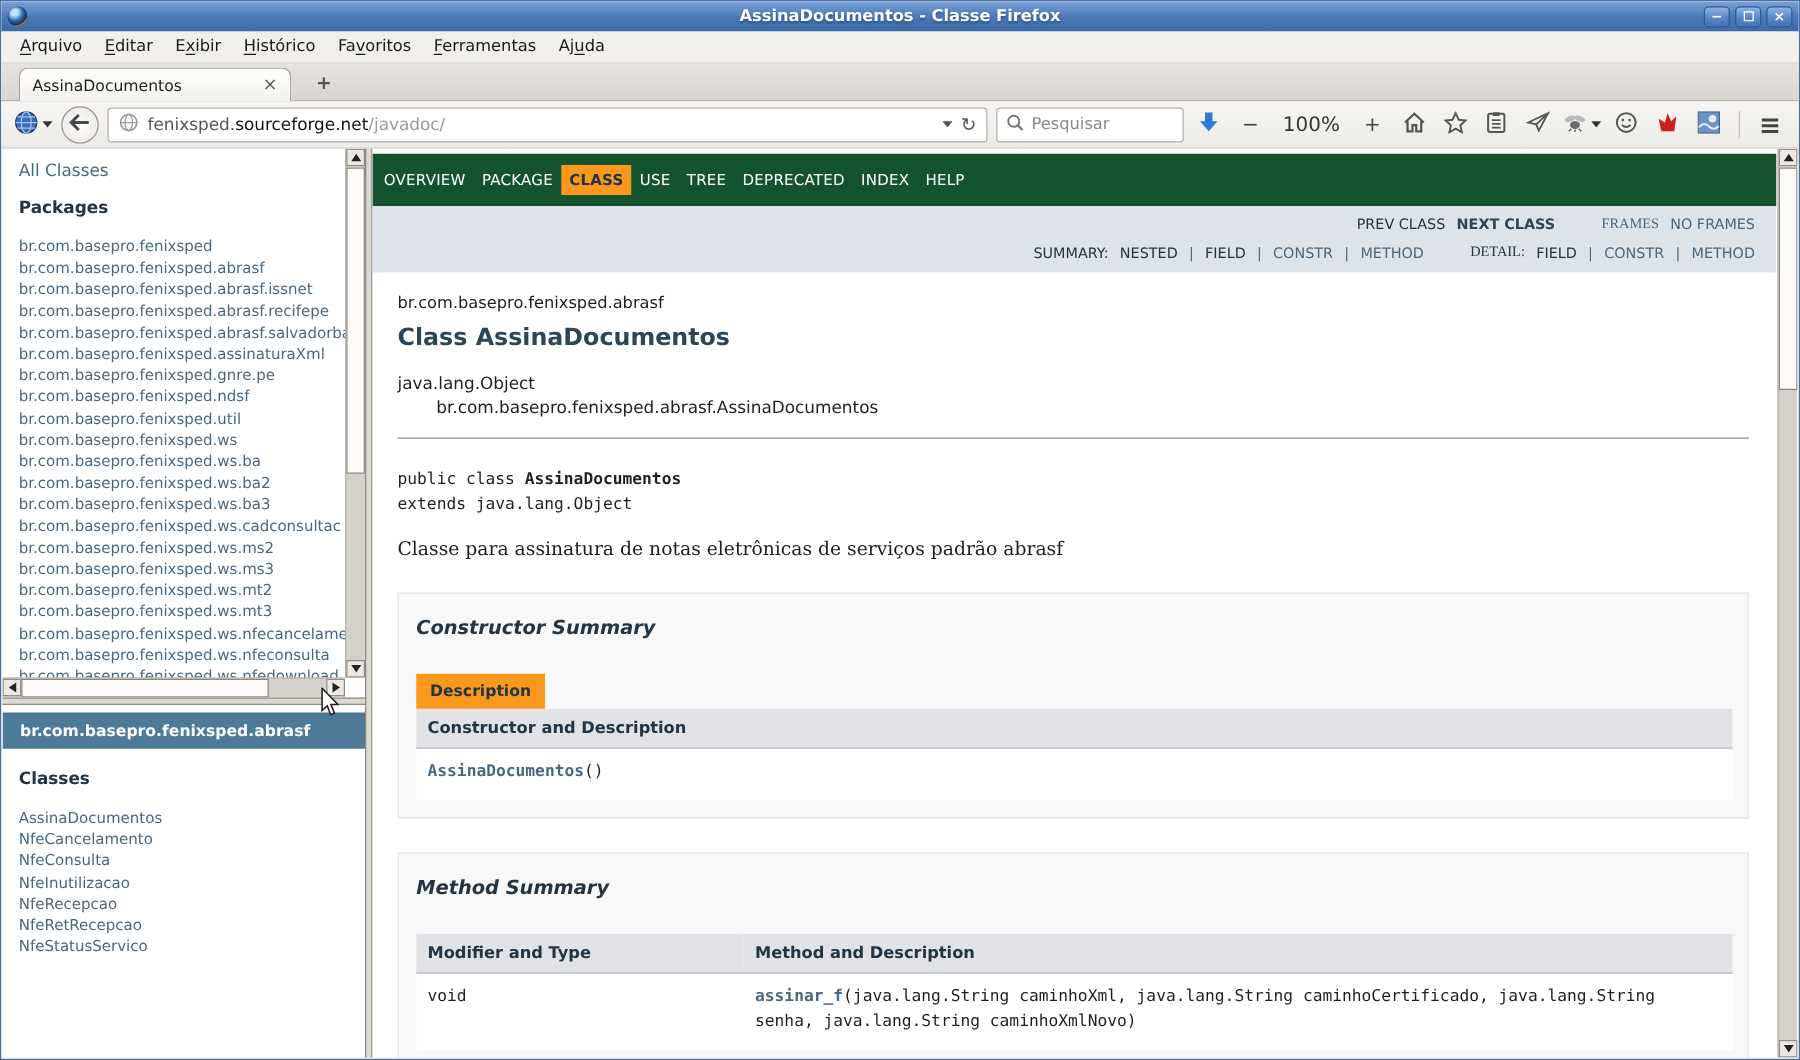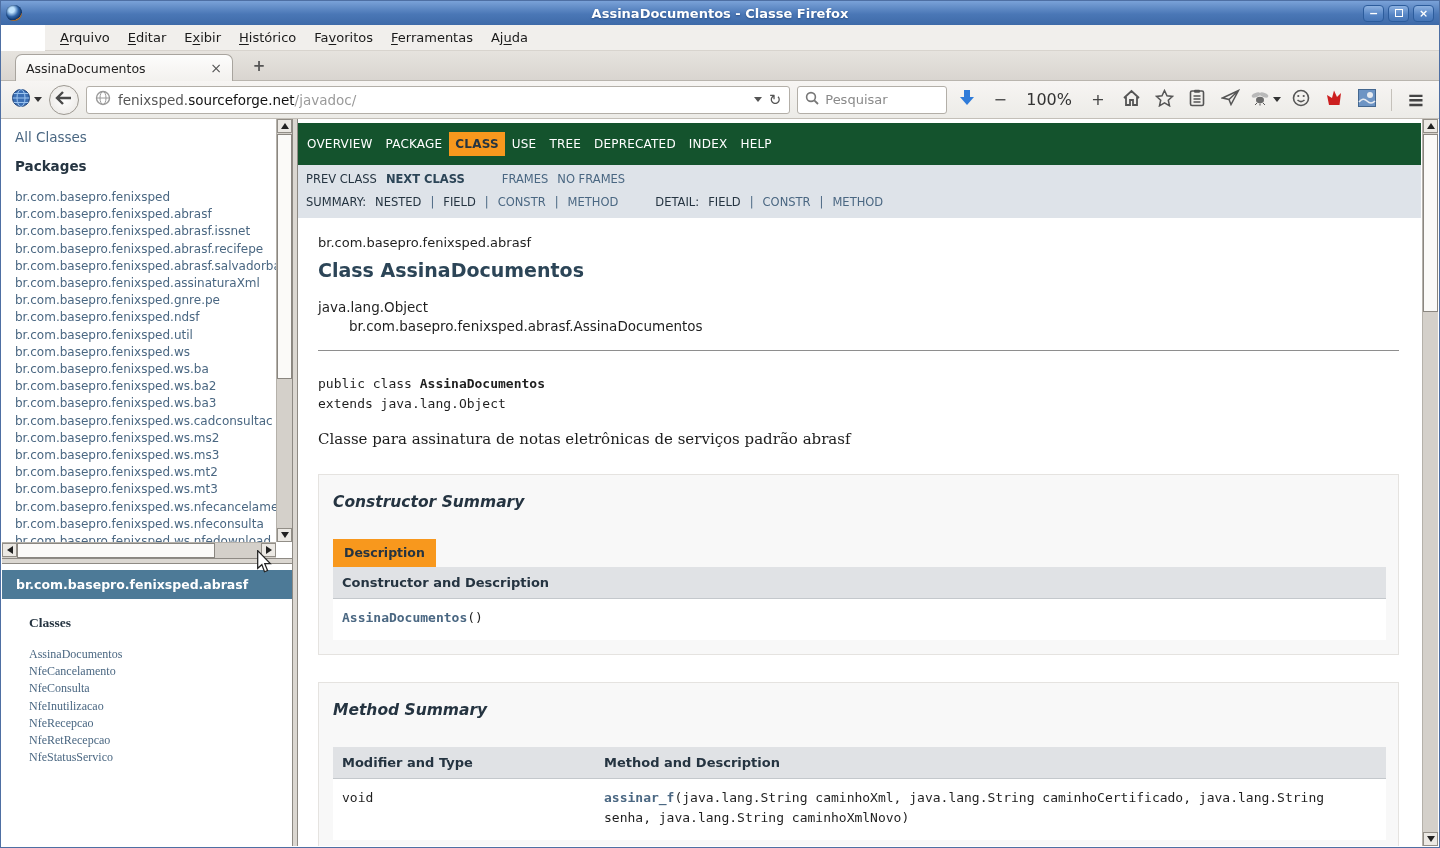--- a/index.html
+++ b/index.html
@@ -18,21 +18,21 @@
   .titletext { position:absolute; left:0; right:0; text-align:center;
     color:#fff; font-size:13px; font-weight:bold; text-shadow:0 1px 2px #2a4f85; }
   .winbtns { margin-left:auto; display:flex; gap:4px; z-index:2; }
   .wbtn { width:21px; height:17px; border-radius:4px; border:1px solid #2c5c9c;
     background:linear-gradient(#8fb3e2,#5584c4 60%,#4675b6);
     color:#fff; font-size:11px; font-weight:bold; line-height:15px; text-align:center; cursor:default; }
   .maxbox { display:inline-block; width:8px; height:8px; border:1.5px solid #fff; margin-top:3px; }
 
   
   .menubar { height:26px; background:#f1efec; border-bottom:1px solid #d8d4ce;
-    display:flex; align-items:center; padding-left:6px; font-size:13px; color:#1a1a1a;margin-left:44px; }
+    display:flex; align-items:center; padding-left:6px; font-size:13px; color:#1a1a1a; }
   .menu-item { padding:4px 9px; }
   .menu-item u { text-underline-offset:2px; }
 
   
   .tabbar { position:relative; height:30px; background:linear-gradient(#e6e3de,#d9d5d0);
     border-bottom:1px solid #b9b5ae; }
   .tab { position:absolute; left:14px; top:3px; width:218px; height:27px;
     background:linear-gradient(#fdfdfc,#f3f1ee); border:1px solid #a8a49e; border-bottom:none;
     border-radius:7px 7px 0 0; display:flex; align-items:center; padding:0 10px; }
   .tab-title { font-size:12.5px; color:#222; }
@@ -75,47 +75,47 @@
 
   
   .s-content { padding:10px 6px 10px 13px; overflow:hidden; height:432px; margin-right:16px; white-space:nowrap; }
   .all-classes { font-size:13.5px; color:#4a6782; margin-bottom:13px; }
   .s-heading { font-size:13.5px; font-weight:bold; color:#253441; margin-bottom:15px; }
   .pkg-list, .cls-list { list-style:none; font-size:12px; color:#4a6782; }
   .pkg-list li { line-height:17.2px; }
   .cls-list li { line-height:17.2px; }
   .pkg-head-bar { margin-top:6px; background:#4d7a97; color:#fff; font-size:12.5px; font-weight:bold;
     padding:7px 0 7px 14px; white-space:nowrap; }
-  .s-content2 { padding:16px 6px 10px 27px; white-space:nowrap;font-family:Liberation Serif, serif; }
+  .s-content2 { padding:16px 6px 10px 13px; white-space:nowrap; }
 
   
   .sb { position:absolute; background:#d4d0ca; }
   .sb-v { width:16px; border-left:1px solid #b5b1aa; }
   .sb-h { height:16px; border-top:1px solid #b5b1aa; }
   .sb-btn { position:absolute; width:15px; height:14px; background:#ece9e4;
     border:1px solid #928e87; display:flex; align-items:center; justify-content:center; }
   .tri-up { width:0; height:0; border-left:4px solid transparent; border-right:4px solid transparent; border-bottom:6px solid #222; }
   .tri-down { width:0; height:0; border-left:4px solid transparent; border-right:4px solid transparent; border-top:6px solid #222; }
   .tri-left { width:0; height:0; border-top:4px solid transparent; border-bottom:4px solid transparent; border-right:6px solid #222; }
   .tri-right { width:0; height:0; border-top:4px solid transparent; border-bottom:4px solid transparent; border-left:6px solid #222; }
   .sb-thumb { position:absolute; background:#fbfaf8; border:1px solid #8a8680; }
 
   
   .jd-topnav { margin-top:4px; background:#14532d; padding:9px 0 9px 0; display:flex; align-items:center; }
   .jd-topnav .nav-item { color:#fff; font-size:12px; padding:5px 6px; margin-left:1px; letter-spacing:.2px; }
   .jd-topnav .nav-item.active { background:#f8981d; color:#253441; font-weight:bold; }
   .jd-topnav { padding-left:2px; }
   .jd-subnav { background:#dee3e9; padding:7px 8px 9px 8px; font-size:11.5px; }
-  .subrow { display:flex; align-items:center; }
+  .subrow { display:flex; align-items:center;justify-content:flex-end; }
   .subrow + .subrow { margin-top:9px; }
   .subrow .part { margin-right:9px; color:#253441; }
   .subrow .part.link { color:#4a6782; }
   .subrow .part.sep { color:#4a6782; }
   .subrow .part.boldlink { font-weight:bold; color:#2c4557; }
-  .subrow .part.gap { margin-left:28px; }
+  .subrow .part.gap { margin-left:28px;font-family:Liberation Serif, serif; }
 
   .jd-header { padding:17px 22px 0 20px; }
   .jd-pkg { font-size:13px; color:#1f1f1f; margin-bottom:9px; }
   .jd-title { font-size:19px; font-weight:bold; color:#2c4557; margin-bottom:17px; }
   .jd-tree { font-size:13.5px; color:#1f1f1f; line-height:18.5px; }
   .jd-tree .indent { padding-left:31px; }
   .jd-hr { border:none; border-top:1px solid #8e8e8e; margin:15px 0 0 0; }
   .jd-sig { font-family:"DejaVu Sans Mono","Liberation Mono",monospace; font-size:13px;
     color:#1f1f1f; margin:23px 0 0 0; line-height:19.5px; }
   .jd-sig .sig-name { font-weight:bold; }

